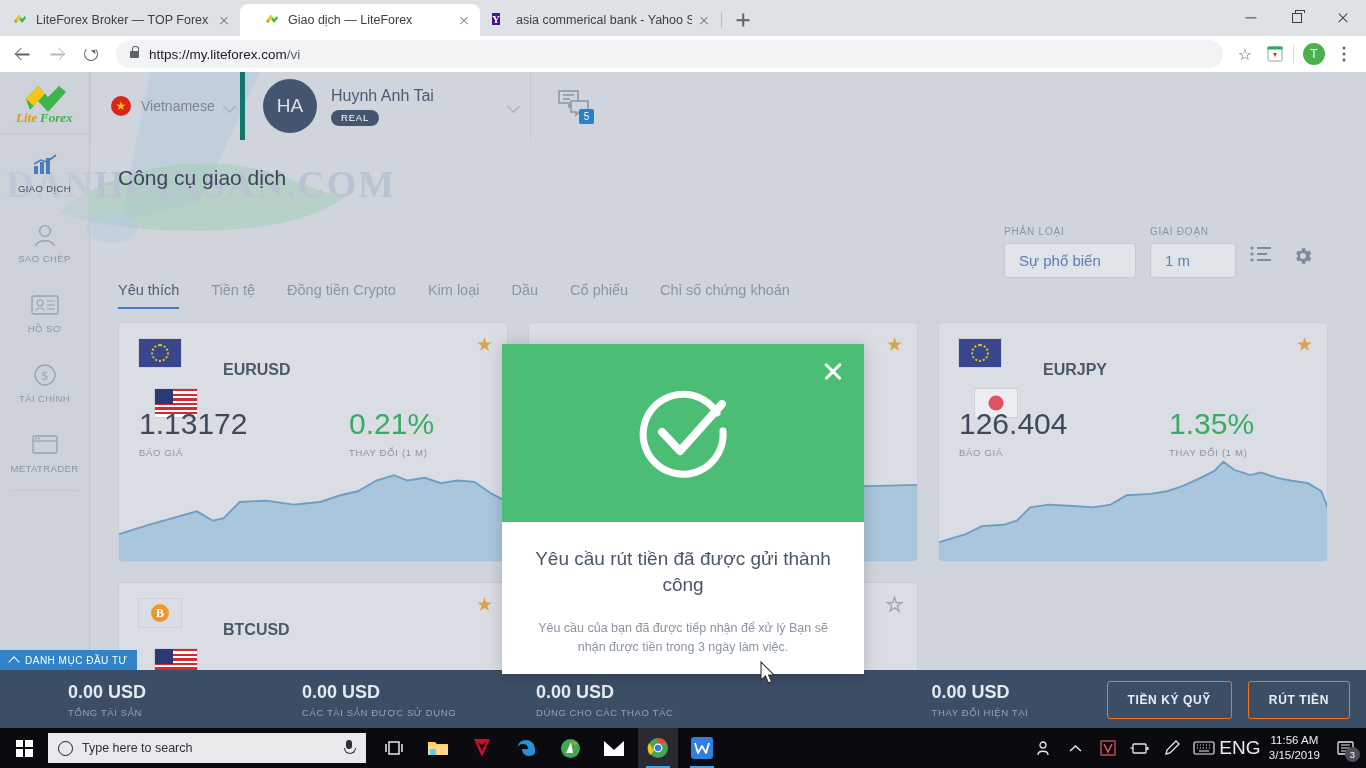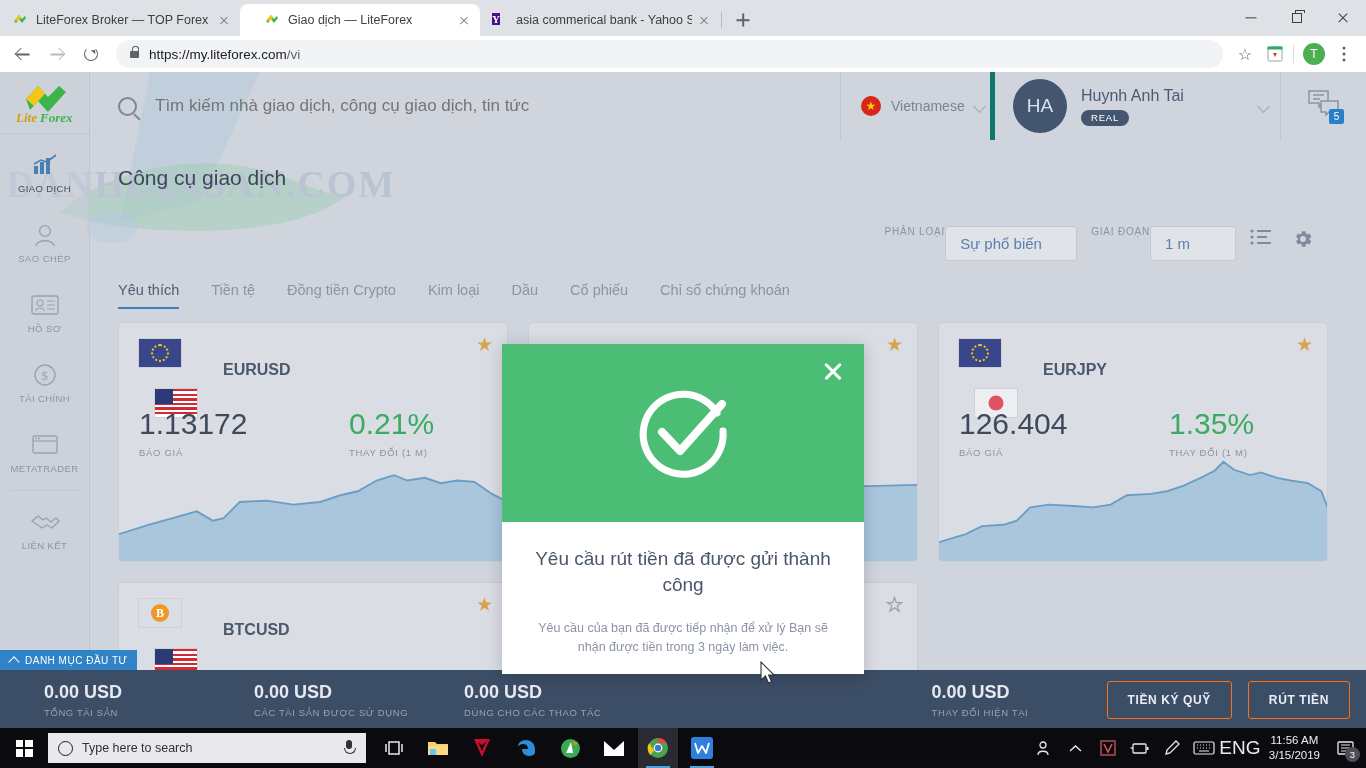--- a/index.html
+++ b/index.html
@@ -217,21 +217,21 @@
   .chat-badge {
     position: absolute; background: #2a7fc9; color: #fff; font-size: 10px;
     width: 15px; height: 15px; border-radius: 2px; line-height: 15px; text-align: center;
     left: 48px; top: 37px;
   }
 
   
   .content { position: absolute; left: 90px; top: 68px; width: 1276px; height: 590px; }
   .page-title { font-size: 21px; color: #3c4758; padding: 26px 0 0 28px; }
   .filters { position: absolute; right: 46px; top: 86px; display: flex; align-items: flex-end; gap: 14px; }
-  .filt { display: flex; flex-direction: row; }
+  .filt { display: flex; flex-direction: column; }
   .filt-label { font-size: 10px; letter-spacing: .8px; color: #8b94a3; margin-bottom: 6px; }
   .filt-box {
     background: rgba(255,255,255,.35); border: 1px solid #c3c9d2; border-radius: 3px;
     padding: 8px 14px; font-size: 15px; color: #5b7fae; min-width: 86px;
   }
   .filt-box.wide { min-width: 132px; }
   .icon-btn { width: 28px; height: 28px; position: relative; margin-bottom: 5px; cursor: pointer; }
 
   .tabs {
     position: absolute; left: 28px; top: 142px; display: flex; gap: 32px;
@@ -317,21 +317,21 @@
   .portfolio-tab {
     position: absolute; left: 0; bottom: 60px; width: 137px; height: 20px;
     background: #3183c8; color: #fff; font-size: 10px; letter-spacing: .5px;
     display: flex; align-items: center; gap: 7px; padding-left: 10px; z-index: 6;
   }
   .caret-up { width: 8px; height: 8px; border-left: 1.5px solid #fff; border-top: 1.5px solid #fff; transform: rotate(45deg); margin-top: 3px;}
   .bottombar {
     position: absolute; left: 0; bottom: 0; width: 1366px; height: 60px;
     background: #3c4d66; display: flex; align-items: center; z-index: 5;
   }
-  .bal { width: 210px; padding-left: 44px; }
+  .bal { width: 210px; padding-left: 44px; margin-left: 24px; }
   .bal.right { margin-left: auto; width: 175px; padding-left: 0; }
   .bal-val { font-size: 18px; color: #e6eaf0; font-weight: bold; }
   .bal-lbl { font-size: 9.5px; letter-spacing: .6px; color: #97a3b6; margin-top: 4px; }
   .btn-outline {
     border: 1px solid #f97316; color: #e9eef5; background: transparent;
     font-size: 12px; letter-spacing: .6px; font-weight: bold;
     padding: 11px 20px; border-radius: 3px; margin-right: 16px; cursor: pointer;
     font-family: "Liberation Sans", sans-serif;
   }
 
@@ -526,35 +526,23 @@
               <path d="M1 6h24" stroke="#9aa3b1" stroke-width="1.2"></path>
               <circle cx="4" cy="3.5" r="0.9" fill="#9aa3b1"></circle>
               <circle cx="7" cy="3.5" r="0.9" fill="#9aa3b1"></circle>
             </svg>
         </span>
         <span>METATRADER</span>
       </div>
 
       <div class="nav-sep"></div>
 
-      <div class="nav-item">
-        <span class="ico">
-          <svg width="30" height="20" viewBox="0 0 30 20">
-              <path d="M2 9 L8 4 L13 8 L16 6 L21 10 L26 6 L29 9 L22 16 L17 13 L12 16 Z" fill="none" stroke="#9aa3b1" stroke-width="1.4" stroke-linejoin="round"></path>
-            </svg>
-        </span>
-        <span>LIÊN KẾT</span>
-      </div>
     </div>
 
     <div class="appheader">
-      <div class="searchbar">
-        <span class="mag"></span>
-        <input type="text" placeholder="Tìm kiếm nhà giao dịch, công cụ giao dịch, tin tức" style="">
-      </div>
       <div class="lang-block">
         <span class="vn-flag">★</span>
         <span>Vietnamese</span>
         <span class="chev"></span>
       </div>
       <div class="user-block">
         <span class="avatar">HA</span>
         <span class="user-meta">
           <span class="user-name">Huynh Anh Tai</span><br>
           <span class="badge-real">REAL</span>

